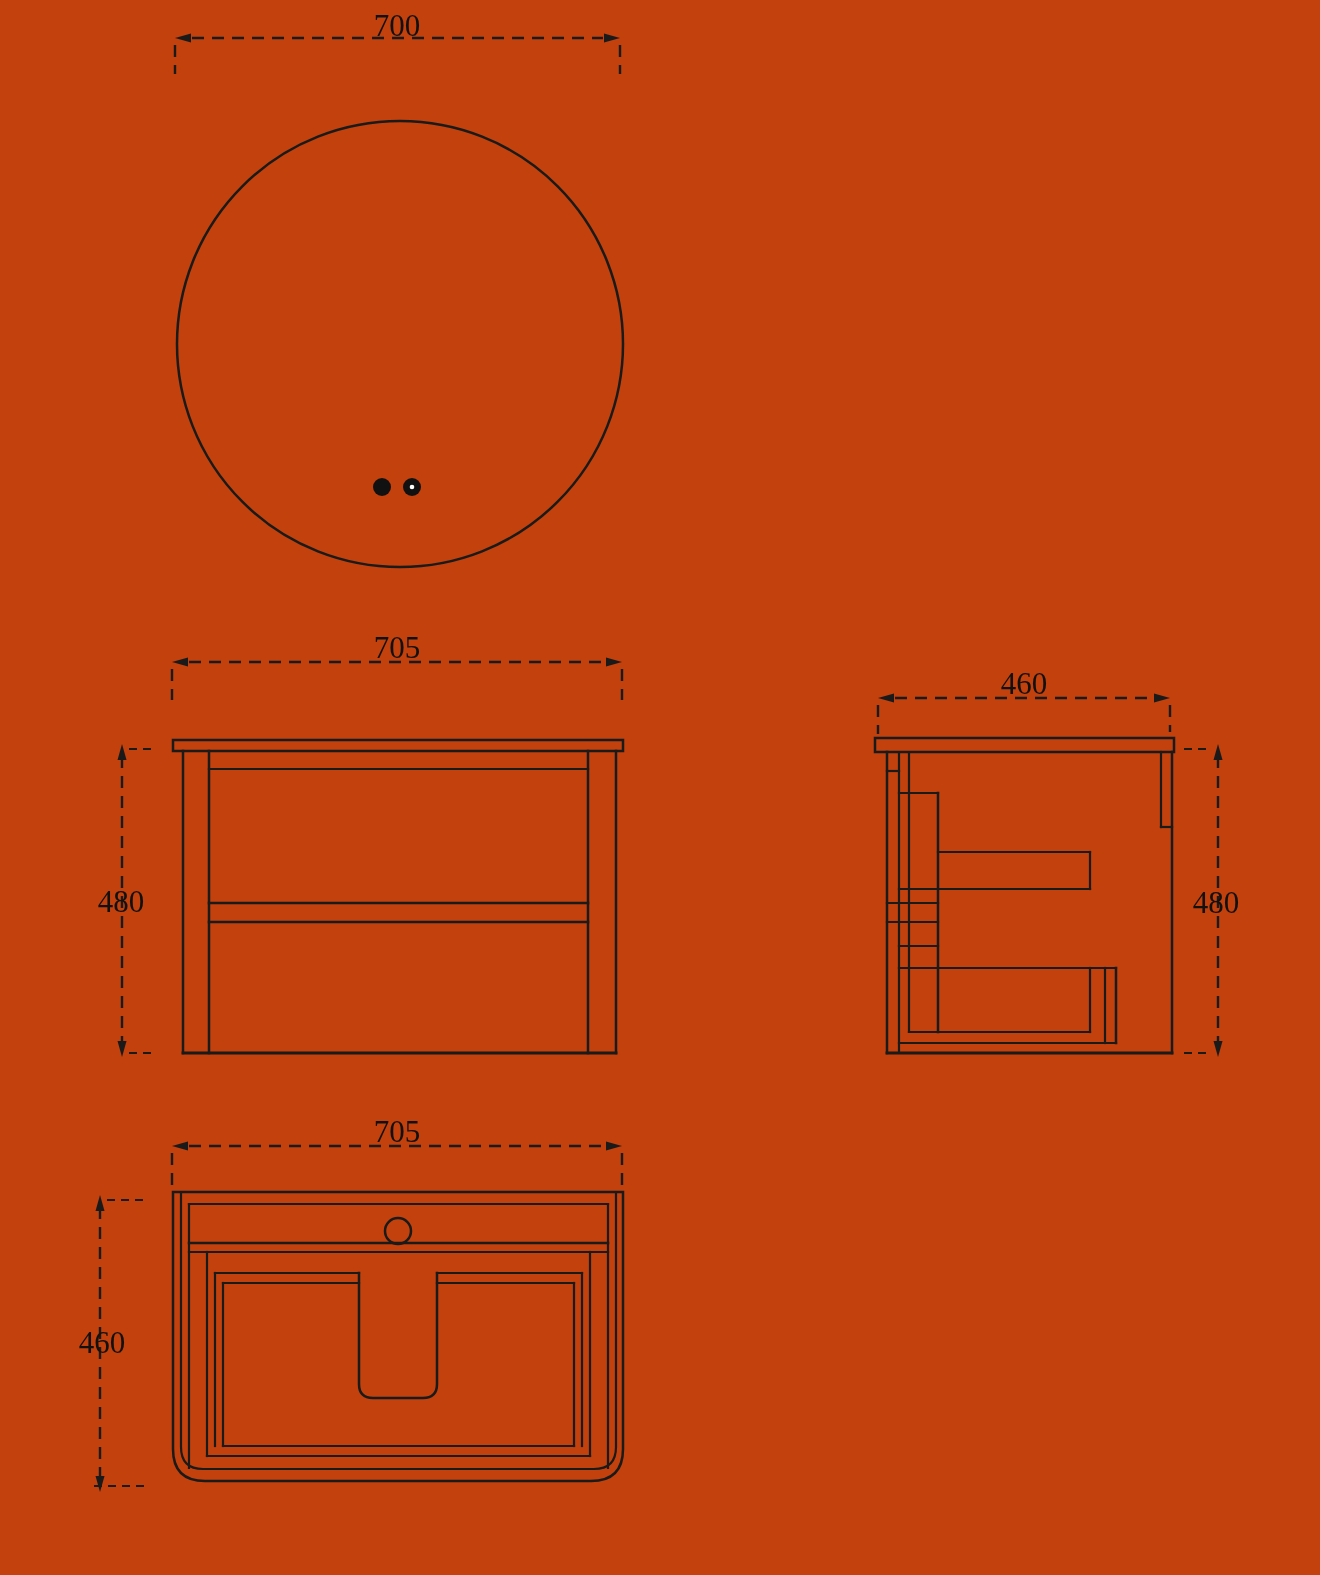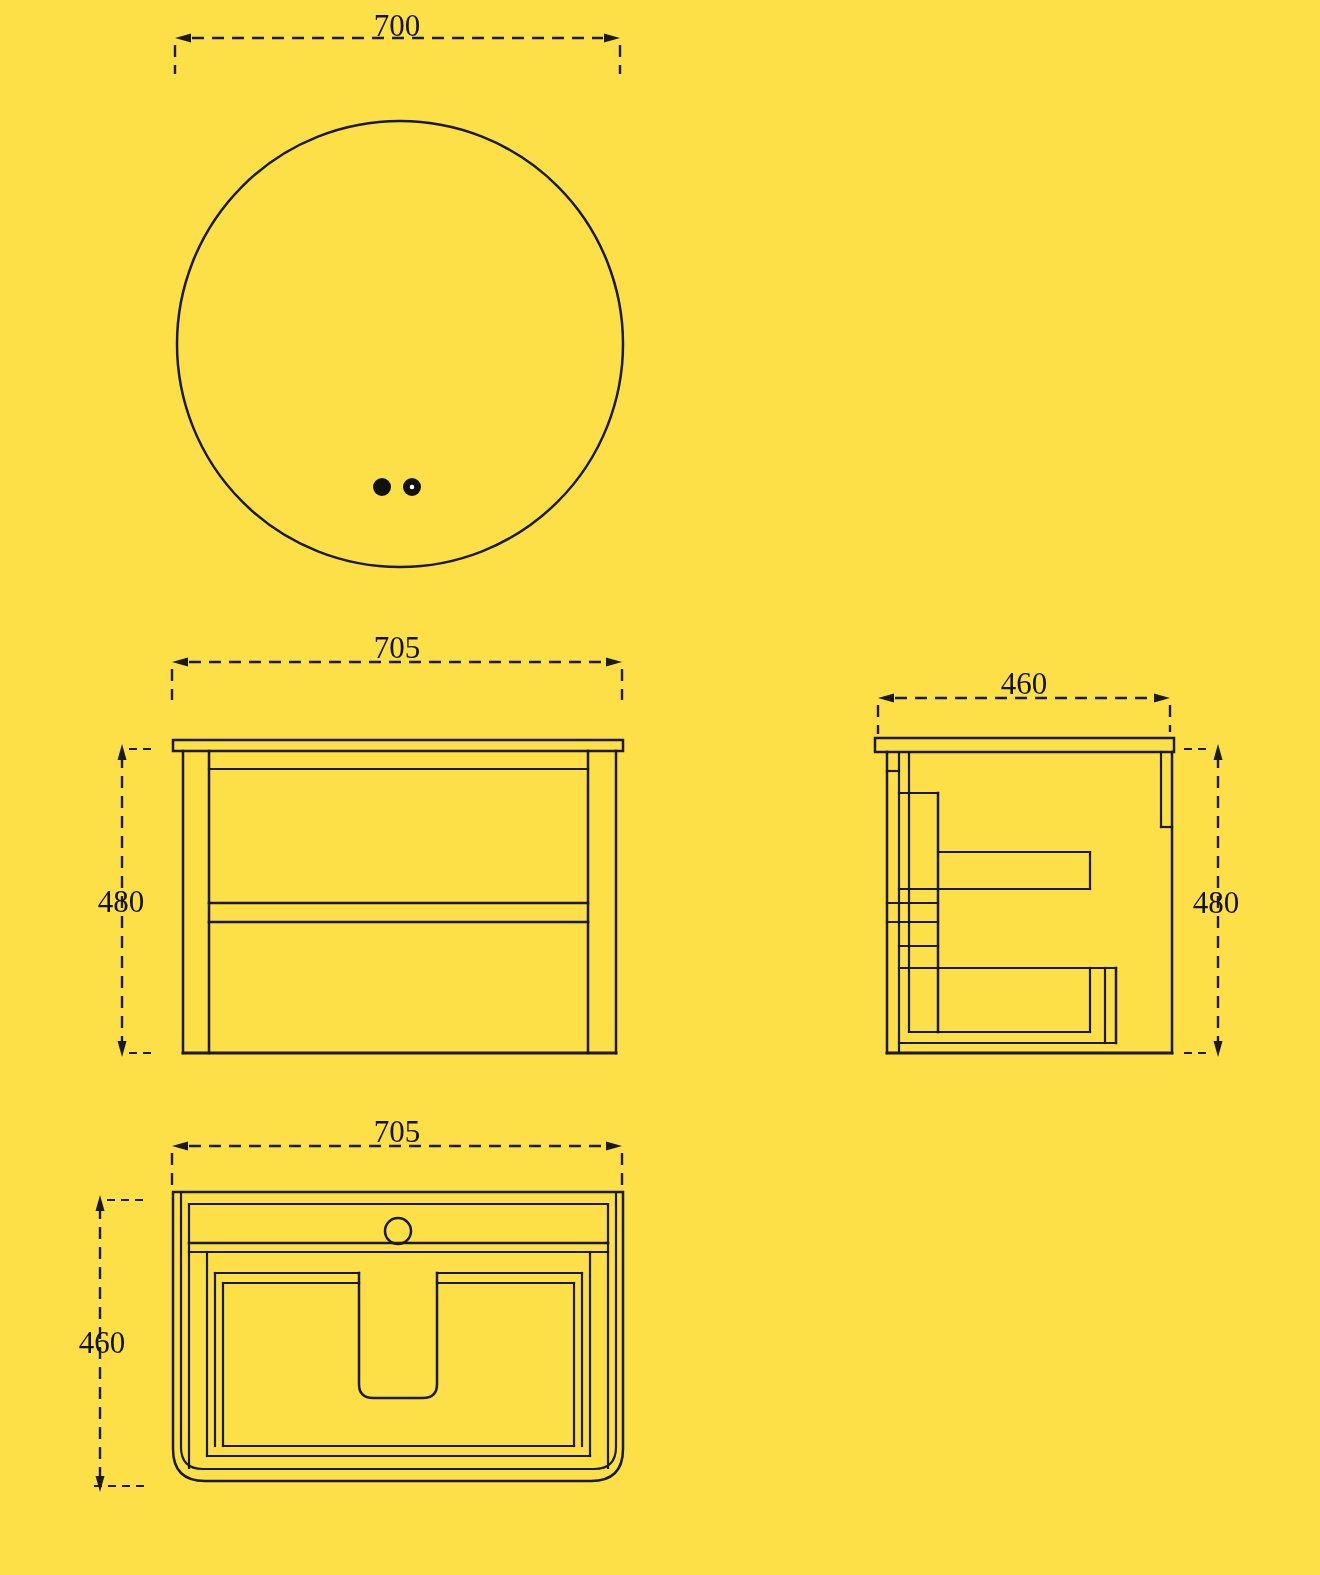--- a/index.html
+++ b/index.html
@@ -1,16 +1,16 @@
 <!DOCTYPE html>
 <html><head>
 <meta charset="utf-8">
 <style>
   html,body{margin:0;padding:0;background:#ffffff;}
-  .stage{width:1320px;height:1575px;background:#fde047;position:relative;font-family:"Liberation Serif","DejaVu Serif",serif;}
+  .stage{width:1320px;height:1575px;background:#c2410c;position:relative;font-family:"Liberation Serif","DejaVu Serif",serif;}
   svg{display:block;}
   .ln{stroke:#1a1a1a;stroke-width:2.2;fill:none;stroke-linecap:square;}
   .thick{stroke-width:2.8;}
   .med{stroke-width:2.5;}
   .dash{stroke:#1a1a1a;stroke-width:2.4;fill:none;stroke-dasharray:12 8;stroke-linecap:butt;}
   .tick{stroke:#1a1a1a;stroke-width:2.2;fill:none;stroke-dasharray:8 6;}
   .arrow{fill:#1a1a1a;stroke:none;}
   .dot{fill:#111111;stroke:none;}
   text.dim{font-family:"Liberation Serif","DejaVu Serif",serif;font-size:31px;fill:#111111;text-anchor:middle;}
 </style>

